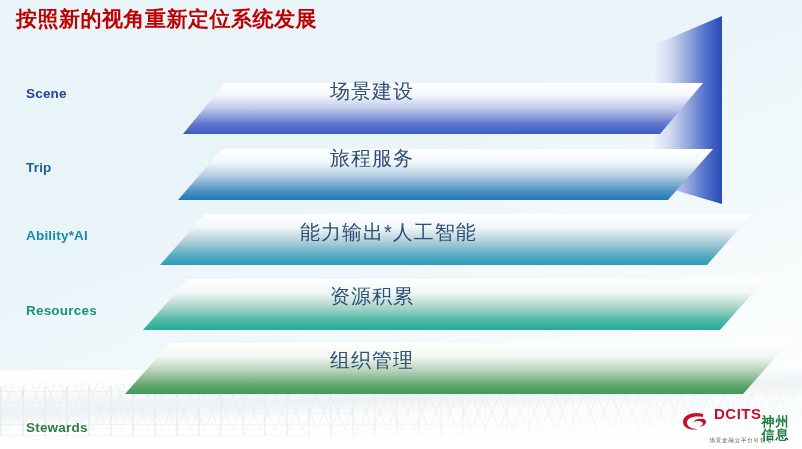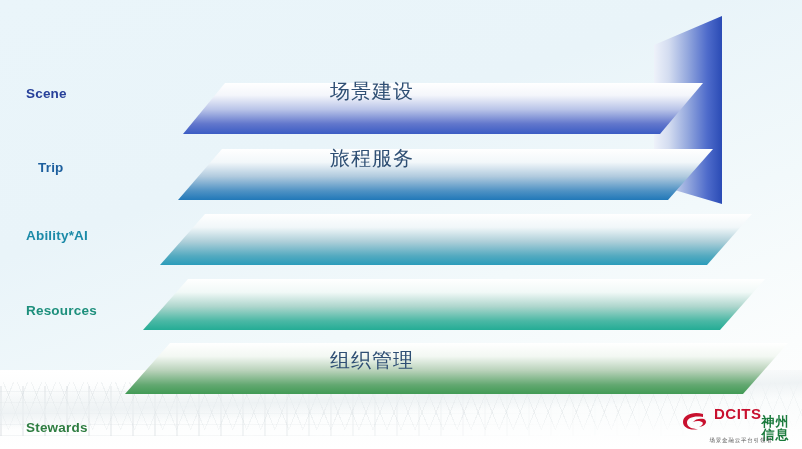--- a/index.html
+++ b/index.html
@@ -141,20 +141,21 @@
 
 <div id="slide">
 
   <div id="cityband">
     <div class="sky"></div>
     <div class="blocks"></div>
     <div class="grid"></div>
     <div class="sweep"></div>
   </div>
 
+  <div id="title">按照新的视角重新定位系统发展</div>
 
   <svg id="backwall" viewBox="0 0 110 200" preserveAspectRatio="none">
     <defs>
       <linearGradient id="wallgrad" x1="0" y1="0" x2="1" y2="0">
         <stop offset="0%" stop-color="#eef2fa"></stop>
         <stop offset="22%" stop-color="#d3dcf0"></stop>
         <stop offset="50%" stop-color="#93a7dd"></stop>
         <stop offset="78%" stop-color="#4f6ccb"></stop>
         <stop offset="100%" stop-color="#2a4bb5"></stop>
       </linearGradient>
@@ -202,27 +203,29 @@
     </defs>
 
     <polygon points="225,83 703,83 660,134 183,134" fill="url(#g1)"></polygon>
     <polygon points="222,149 713,149 668,200 178,200" fill="url(#g2)"></polygon>
     <polygon points="205,214 752,214 707,265 160,265" fill="url(#g3)"></polygon>
     <polygon points="188,279 765,279 720,330 143,330" fill="url(#g4)"></polygon>
     <polygon points="170,343 788,343 743,394 125,394" fill="url(#g5)"></polygon>
   </svg>
 
   <div class="layer-label" style="left:26px; top:86px; color:#27409a;text-align:center;">Scene</div>
-  <div class="layer-label" style="left:26px; top:160px; color:#1d5f9e;margin-left:12px;">Trip</div>
+  <div class="layer-label" style="left:26px; top:160px; color:#1d5f9e;">Trip</div>
   <div class="layer-label" style="left:26px; top:228px; color:#1b8aa8;">Ability*AI</div>
   <div class="layer-label" style="left:26px; top:303px; color:#1d8f7c;">Resources</div>
   <div class="layer-label" style="left:26px; top:372px; color:#2e7d41;margin-top:48px;">Stewards</div>
 
   <div class="layer-text" style="left:330px; top:78px; width:200px;">场景建设</div>
   <div class="layer-text" style="left:330px; top:145px; width:200px;">旅程服务</div>
+  <div class="layer-text" style="left:300px; top:219px; width:260px;">能力输出*人工智能</div>
+  <div class="layer-text" style="left:330px; top:283px; width:200px;">资源积累</div>
   <div class="layer-text" style="left:330px; top:347px; width:200px;">组织管理</div>
 
   <div id="logo">
     <svg class="swoosh" width="30" height="26" viewBox="0 0 30 26">
       <path d="M23 4 C13 1 3 5 3 12 C3 18 11 21 18 19 C12 19 7 17 7 12.5 C7 8 14 5.5 23 7 Z" fill="#c8102e"></path>
       <path d="M24 9 C20 8 15 9 13 12 C16 10.5 20 10.5 22 12 C24 13.5 22 16 19 17 C26 16.5 28 11 24 9 Z" fill="#c8102e"></path>
     </svg>
     <div class="words">
       <div class="brand-en">DCITS</div>
       <div class="brand-cn">神州信息</div>

